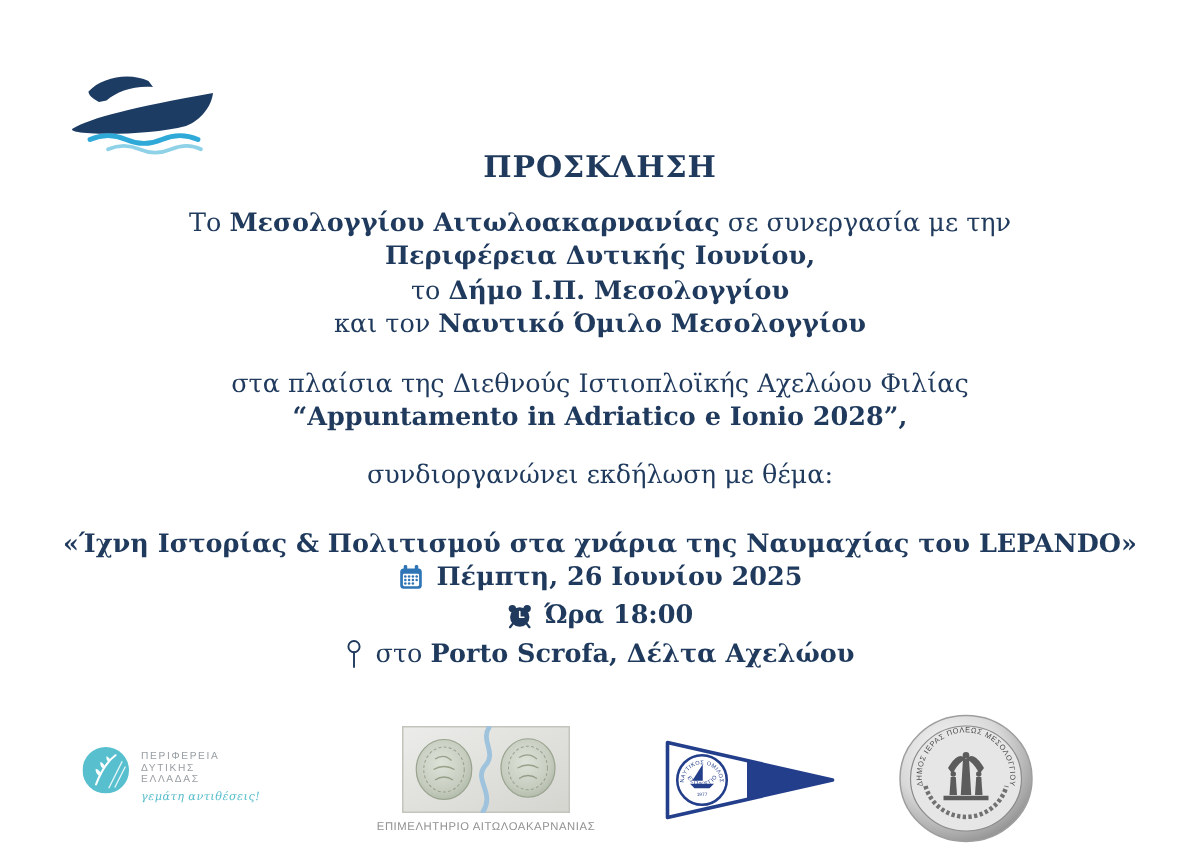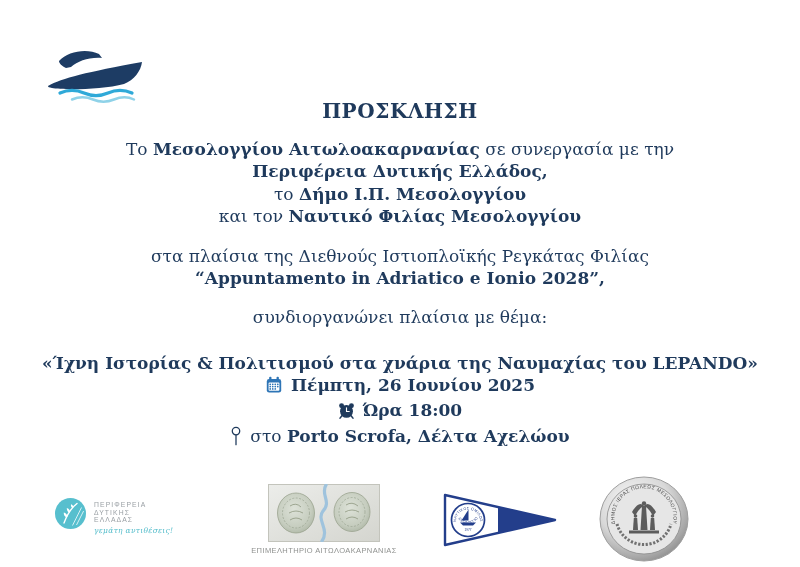--- a/index.html
+++ b/index.html
@@ -53,28 +53,28 @@
   <svg class="boat-logo" viewBox="0 0 105 60" aria-hidden="true">
     <path d="M17,15 C26,5 45,2 57,8 L60,12 C47,11 36,15 29,21 L24,22 C20,20 17,17.5 17,15 Z" fill="#1d3c64"></path>
     <path d="M6,40 C20,32 45,26 100,16 C99,25 92,34 82,38 C60,44 20,44 10,42 C7,41.5 6,41 6,40 Z" fill="#1d3c64"></path>
     <path d="M18,47 C26,43.5 34,43.5 42,47 C50,50.5 58,50.5 66,47 C74,43.5 82,43.5 90,47" fill="none" stroke="#2fa9d8" stroke-width="3.2" stroke-linecap="round"></path>
     <path d="M30,53.5 C37,50.5 44,50.5 51,53.5 C58,56.5 65,56.5 72,53.5 C79,50.5 86,50.5 92,53.5" fill="none" stroke="#8fd2e8" stroke-width="2.5" stroke-linecap="round"></path>
   </svg>
 
   <h1 class="title">ΠΡΟΣΚΛΗΣΗ</h1>
 
   <p class="block" id="block-org"><span><span>Το </span><b>Μεσολογγίου Αιτωλοακαρνανίας</b><span> σε συνεργασία με την</span></span><br>
-  <b>Περιφέρεια Δυτικής Ελλάδος,</b><br>
+  <b>Περιφέρεια Δυτικής Ιουνίου,</b><br>
   <span><span>το </span><b>Δήμο Ι.Π. Μεσολογγίου</b></span><br>
-  <span><span>και τον </span><b>Ναυτικό Φιλίας Μεσολογγίου</b></span></p>
-
-  <p class="block" id="block-regatta"><span>στα πλαίσια της Διεθνούς Ιστιοπλοϊκής Ρεγκάτας Φιλίας</span><br>
+  <span><span>και τον </span><b>Ναυτικό Όμιλο Μεσολογγίου</b></span></p>
+
+  <p class="block" id="block-regatta"><span>στα πλαίσια της Διεθνούς Ιστιοπλοϊκής Αχελώου Φιλίας</span><br>
   <b>“Appuntamento in Adriatico e Ionio 2028”,</b></p>
 
-  <p class="block" id="block-organizes">συνδιοργανώνει πλαίσια με θέμα:</p>
+  <p class="block" id="block-organizes">συνδιοργανώνει εκδήλωση με θέμα:</p>
 
   <p class="block" id="block-theme">«Ίχνη Ιστορίας &amp; Πολιτισμού στα χνάρια της Ναυμαχίας του LEPANDO»</p>
 
   <div class="event-block">
     <div class="event-row">
       <svg width="18" height="18" viewBox="0 0 20 20" aria-hidden="true">
         <rect x="4.6" y="0.8" width="2.6" height="4.4" rx="1.1" fill="#2e75b6"></rect>
         <rect x="12.8" y="0.8" width="2.6" height="4.4" rx="1.1" fill="#2e75b6"></rect>
         <rect x="2" y="3.4" width="16" height="15" rx="2.6" fill="#2e75b6"></rect>
         <rect x="4" y="7.2" width="12" height="9.2" rx="1" fill="#ffffff"></rect>

